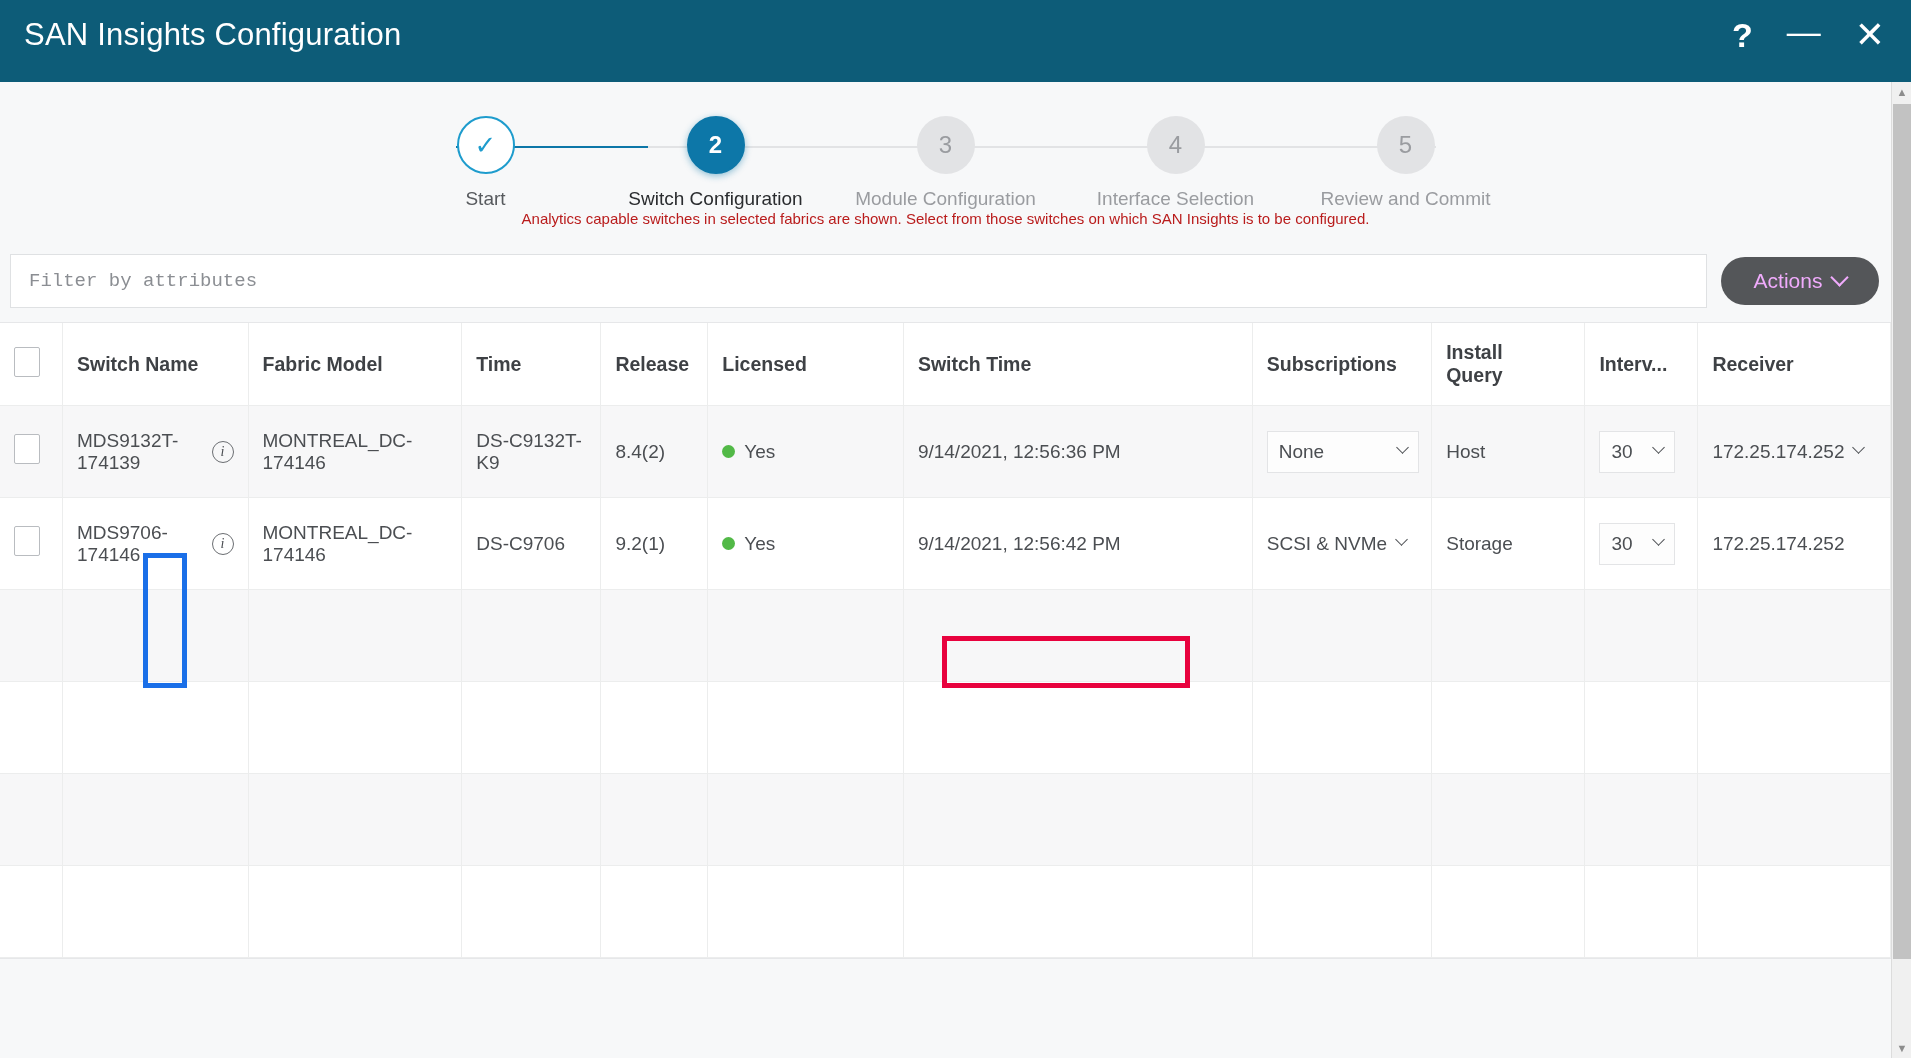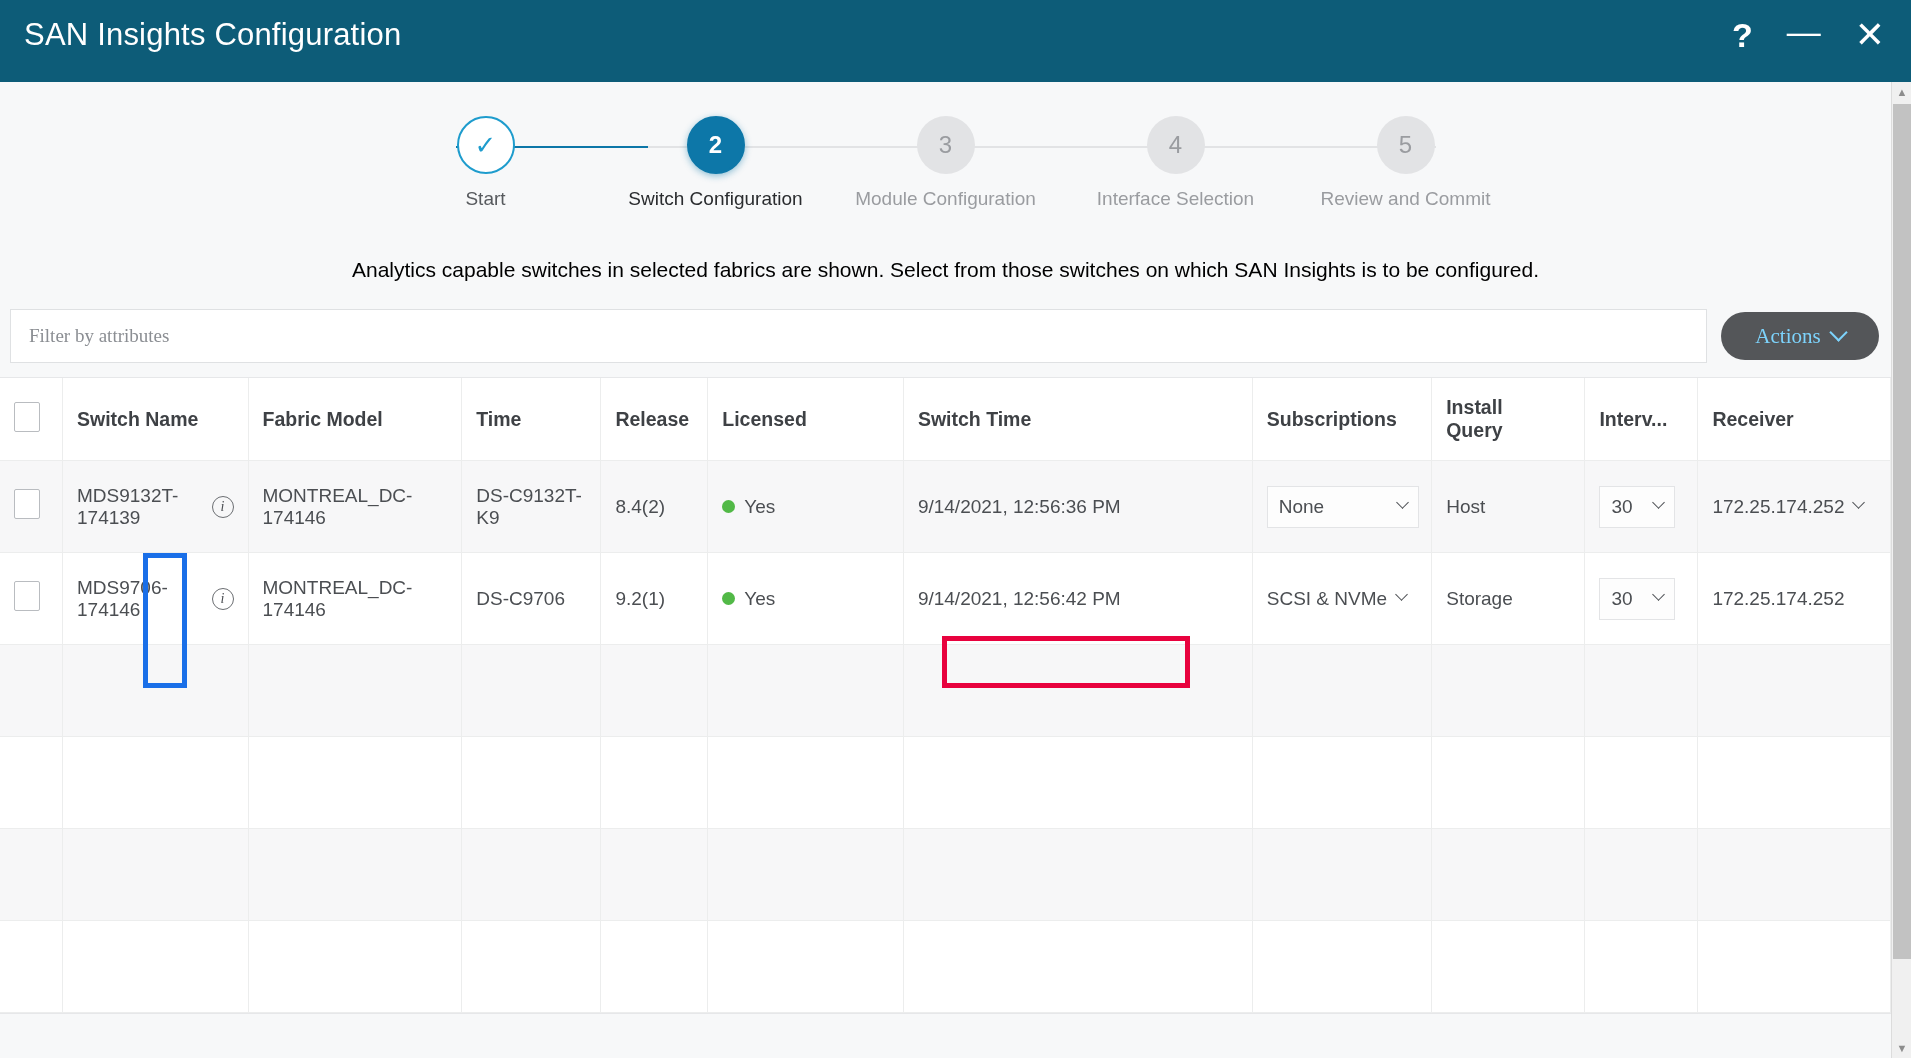--- a/index.html
+++ b/index.html
@@ -37,38 +37,38 @@
     font-size:24px; font-weight:400; background:#e2e3e5; color:#9a9ca0; border:2px solid transparent;
   }
   .circle.done { background:#ffffff; border:2px solid #1e9ccd; color:#1e9ccd; font-size:26px; }
   .circle.active { background:#0d77a8; color:#ffffff; font-weight:600; border:2px solid #0d77a8;
                    box-shadow: 0 2px 7px rgba(13,119,168,.45); }
   .step-label { margin-top:14px; font-size:19px; color:#9a9ca0; white-space:nowrap; }
   .step-label.done { color:#575a5e; }
   .step-label.active { color:#2a2c2f; font-weight:400; }
 
   
-  .info-text { text-align:center; font-size:21px; color:#000000; margin-top:48px; }
+  .info-text { text-align:center; font-size:15px; color:#b91c1c; }
   .servertime-wrap { display:flex; justify-content:center; margin-top:20px; }
   .servertime-hl { border:5px solid #00e64d; padding:3px; display:inline-block; }
   .servertime {
     border:1px solid #d0d2d4; background:#fdfdfd; padding:6px 16px 8px;
     font-size:19.5px; color:#4b4e52; white-space:nowrap;
   }
 
   
   .filterbar { display:flex; align-items:center; margin-top:27px; padding: 0 12px 0 10px; gap:14px; }
   .filter-input {
     flex:1; height:54px; border:1px solid #dfe1e3; background:#ffffff; font-size:19px; color:#0f172a;
-    padding: 0 18px; font-family:Liberation Serif, serif; outline:none;
+    padding: 0 18px; font-family:Liberation Mono, monospace; outline:none;
   }
   .filter-input::placeholder{ color:#8b8e93; }
   .actions-btn {
-    background:#545659; color:#7dd3fc; border:none; border-radius:26px; height:48px; min-width:158px;
-    font-size:21px; font-family:Liberation Serif, serif; display:flex; align-items:center;
+    background:#545659; color:#f0abfc; border:none; border-radius:26px; height:48px; min-width:158px;
+    font-size:21px; font-family:Liberation Sans, sans-serif; display:flex; align-items:center;
     justify-content:center; gap:11px; cursor:pointer; padding: 0 22px;
   }
   .chev { display:inline-block; width:13px; height:13px; border-right:2.4px solid currentColor;
           border-bottom:2.4px solid currentColor; transform: rotate(45deg); position:relative; top:-4px; }
   .chev.sm { width:9px; height:9px; border-width:1.9px; }
 
   
   .table-wrap { margin-top:14px; background:#ffffff; border-top:1px solid #e6e7e9; border-bottom:1px solid #e6e7e9; }
   table.grid { width:1891px; border-collapse: collapse; table-layout: fixed; }
   table.grid th, table.grid td {

